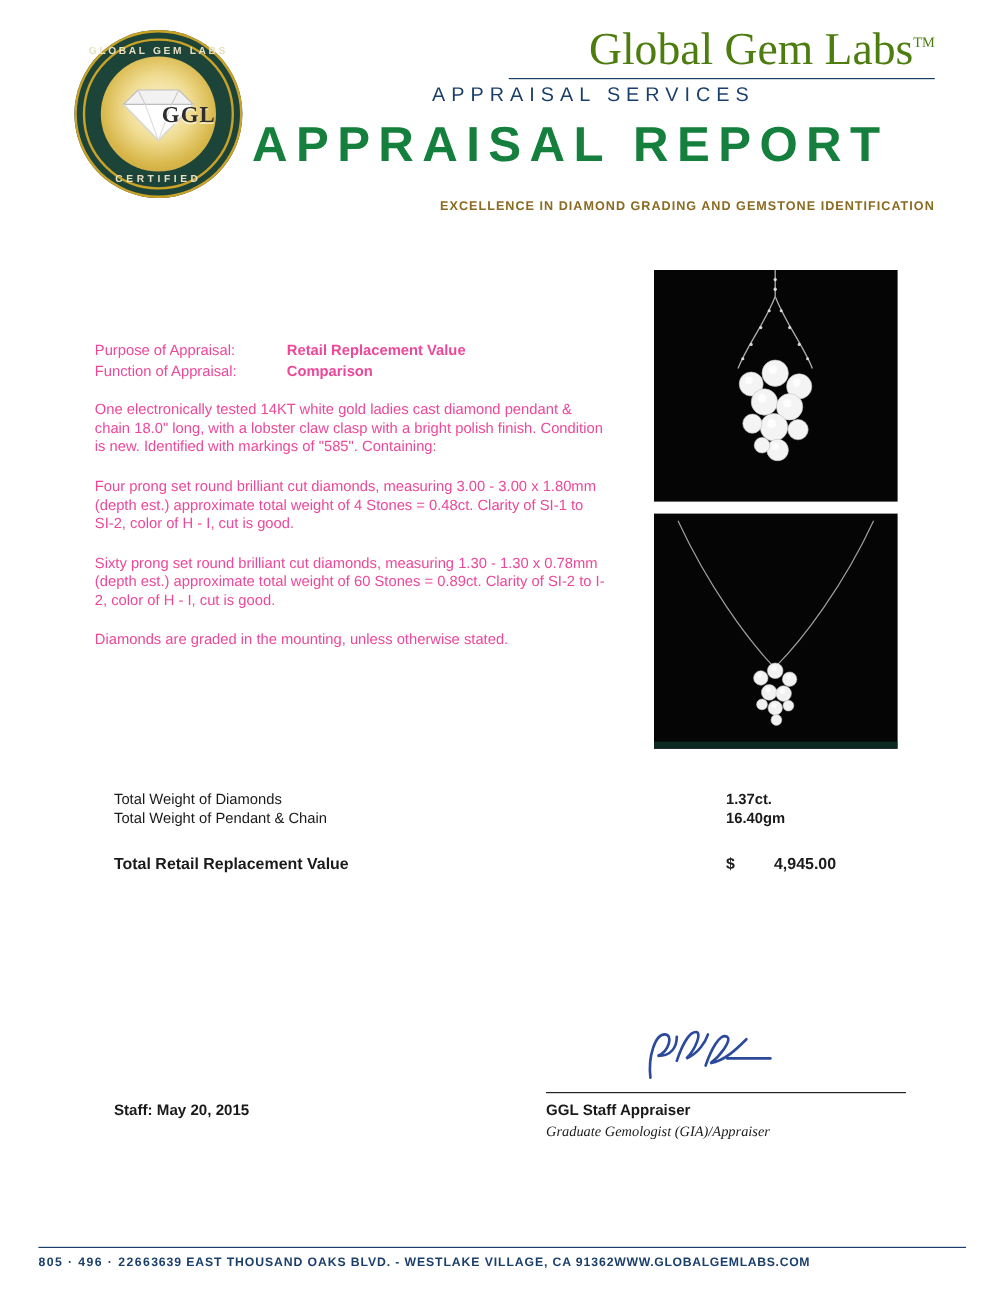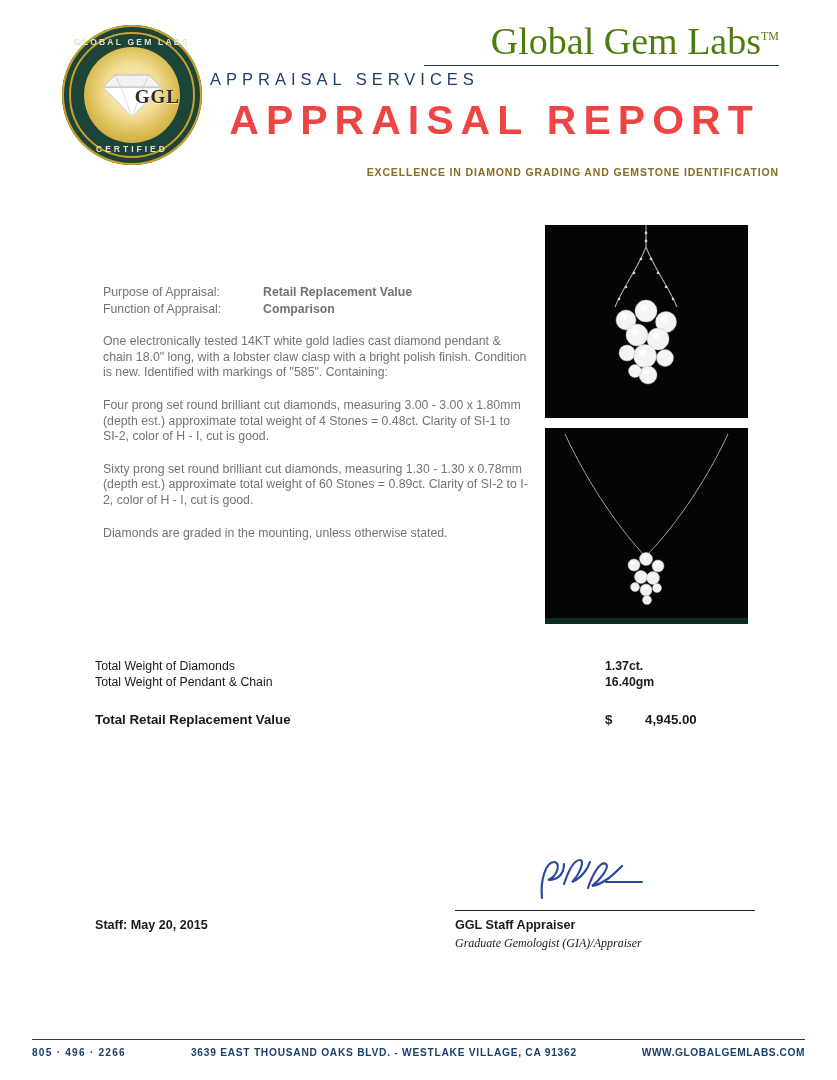--- a/index.html
+++ b/index.html
@@ -108,32 +108,32 @@
   .brand-tm {
     font-size: 12px;
     vertical-align: super;
     letter-spacing: 0;
   }
   .brand-rule {
     border-bottom: 1.5px solid #1b3f6b;
     margin: 5px 0 4px 214px;
   }
   .brand-sub {
-    text-align: left;
+    text-align: center;
     font-size: 16.5px;
     color: #1b3f6b;
     letter-spacing: 5.0px;
     font-family: "Liberation Sans", sans-serif;
   }
   .report-title {
-    text-align: center;
+    text-align: left;
     font-family: "Liberation Sans", sans-serif;
     font-weight: bold;
     font-size: 41px;
-    color: #ef4444;
+    color: #15803d;
     letter-spacing: 7px;
     margin-top: 11px;
     line-height: 1;
     white-space: nowrap;
   }
   .report-sub {
     text-align: right;
     font-size: 10.5px;
     color: #8a6b22;
     letter-spacing: 0.85px;
@@ -143,26 +143,26 @@
 
   
   .content {
     position: absolute;
     left: 0; right: 0;
     top: 200px;
   }
 
   .left-col {
     position: absolute;
-    left: 103px;
+    left: 79px;
     top: 85px;
     width: 425px;
     font-size: 12.3px;
     line-height: 15.6px;
-    color: #737373;
+    color: #ec4899;
   }
   .kv-row { display: flex; margin-bottom: 1px; }
   .kv-label { width: 160px; }
   .kv-value { font-weight: bold; }
   .para { margin-top: 17px; }
 
   
   .photo {
     position: absolute;
     background: #050505;
@@ -246,21 +246,20 @@
     left: 32px;
     right: 32px;
     bottom: 22px;
   }
   .footer-rule {
     border-top: 1.5px solid #1b3f6b;
     margin-bottom: 7px;
   }
   .footer-row {
     display: flex;
-    justify-content: space-between;
     font-size: 10.2px;
     color: #1b3f6b;
     font-weight: bold;
     letter-spacing: 0.7px;
   }
   .footer-phone { letter-spacing: 1.2px; }
   .footer-center { letter-spacing: 0.75px; }
   .footer-web { letter-spacing: 0.55px; }
 </style>
 </head>

